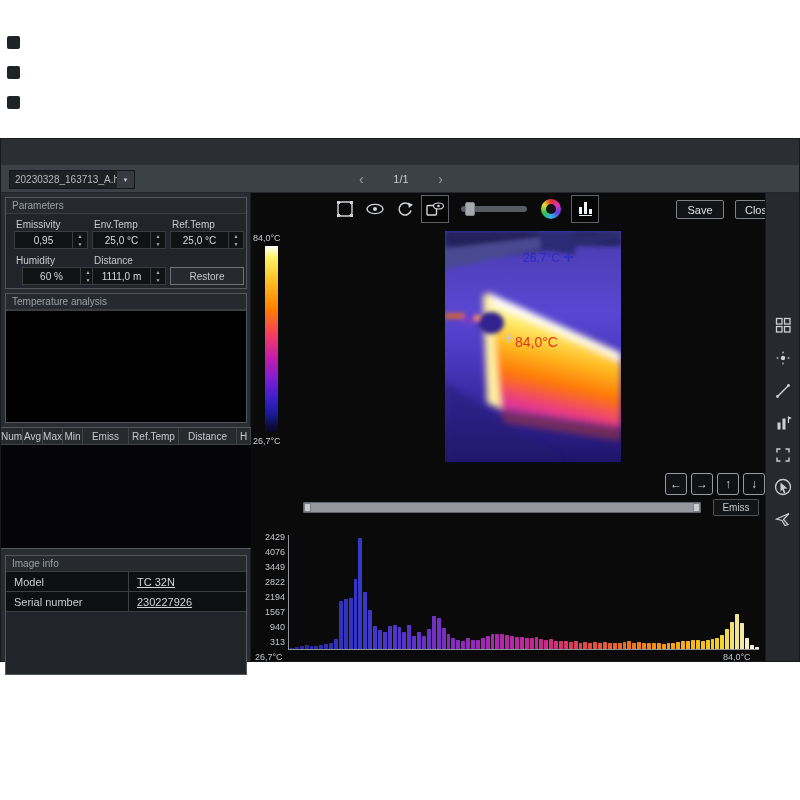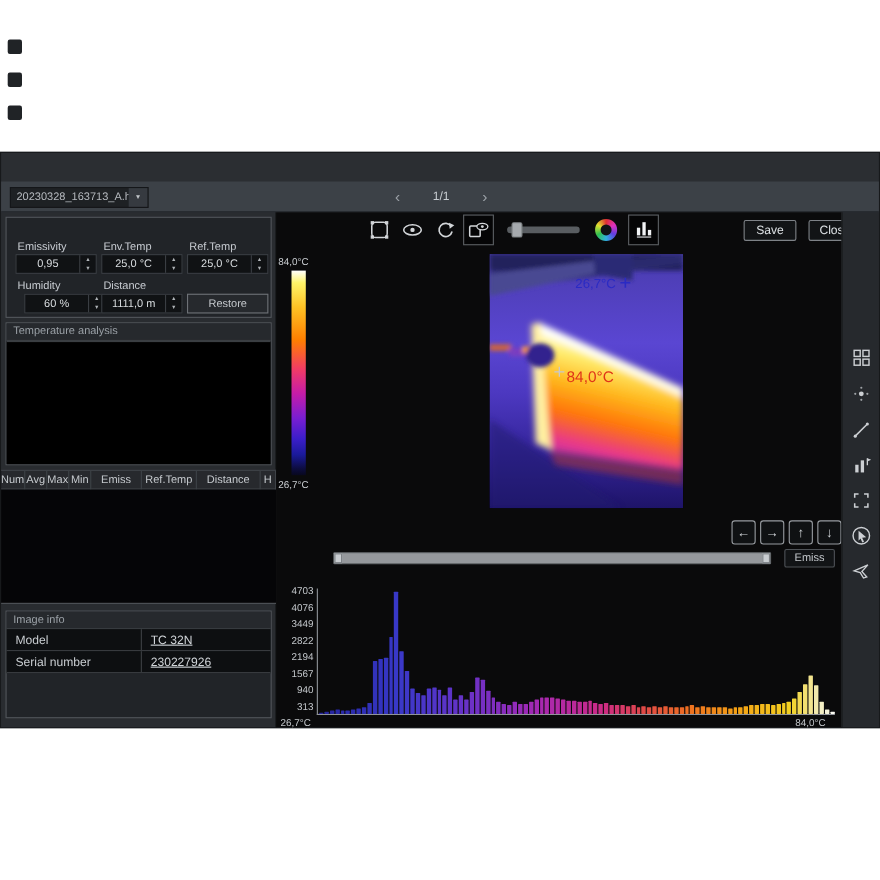--- a/index.html
+++ b/index.html
@@ -131,20 +131,21 @@
       <span class="pg">1/1</span>
       <span class="chev">›</span>
     </div>
   </div>
 
   <div class="wbody">
 
     <div class="lpanel">
 
       <div class="gbox" style="left:4px;top:4px;width:242px;height:92px;">
+        <div class="gtitle">Parameters</div>
         <div class="flabel" style="left:10px;top:21px">Emissivity</div>
         <div class="flabel" style="left:88px;top:21px">Env.Temp</div>
         <div class="flabel" style="left:166px;top:21px">Ref.Temp</div>
 
         <div class="spin" style="left:8px;top:33px">
           <div class="val">0,95</div>
           <div class="btns">
               <div class="sb">▲</div>
               <div class="sb">▼</div>
             </div>
@@ -195,21 +196,21 @@
           <div class="th" style="width:20px">Avg</div>
           <div class="th" style="width:20px">Max</div>
           <div class="th" style="width:20px">Min</div>
           <div class="th" style="width:46px">Emiss</div>
           <div class="th" style="width:50px">Ref.Temp</div>
           <div class="th" style="width:58px">Distance</div>
           <div class="th" style="flex:1">H</div>
         </div>
       </div>
 
-      <div class="gbox" style="left:4px;top:362px;width:242px;height:98px;">
+      <div class="gbox" style="left:4px;top:362px;width:242px;height:120px;">
         <div class="gtitle">Image info</div>
         <div class="inforow">
             <div>Model</div>
             <div>TC 32N</div>
           </div>
         <div class="inforow">
             <div>Serial number</div>
             <div>230227926</div>
           </div>
       </div>
@@ -328,21 +329,21 @@
       <div class="navbtn" style="left:492px">↓</div>
 
       <div class="bigslider">
         <div class="cap" style="left:0"></div>
         <div class="cap" style="right:0"></div>
       </div>
       <button class="pushbtn btn" style="left:462px;top:306px;width:46px;height:17px;font-size:10px;border-color:#4e5257;color:#c4c8cc">Emiss</button>
 
       <div class="histo">
         <div id="yticks">
-            <div class="ytick" style="top: 3px;">4703</div>
+            <div class="ytick" style="top: 3px;">2429</div>
             <div class="ytick" style="top: 18px;">4076</div>
             <div class="ytick" style="top: 33px;">3449</div>
             <div class="ytick" style="top: 48px;">2822</div>
             <div class="ytick" style="top: 63px;">2194</div>
             <div class="ytick" style="top: 78px;">1567</div>
             <div class="ytick" style="top: 93px;">940</div>
             <div class="ytick" style="top: 108px;">313</div>
           </div>
         <div class="axis-v"></div>
         <div class="axis-h"></div>

